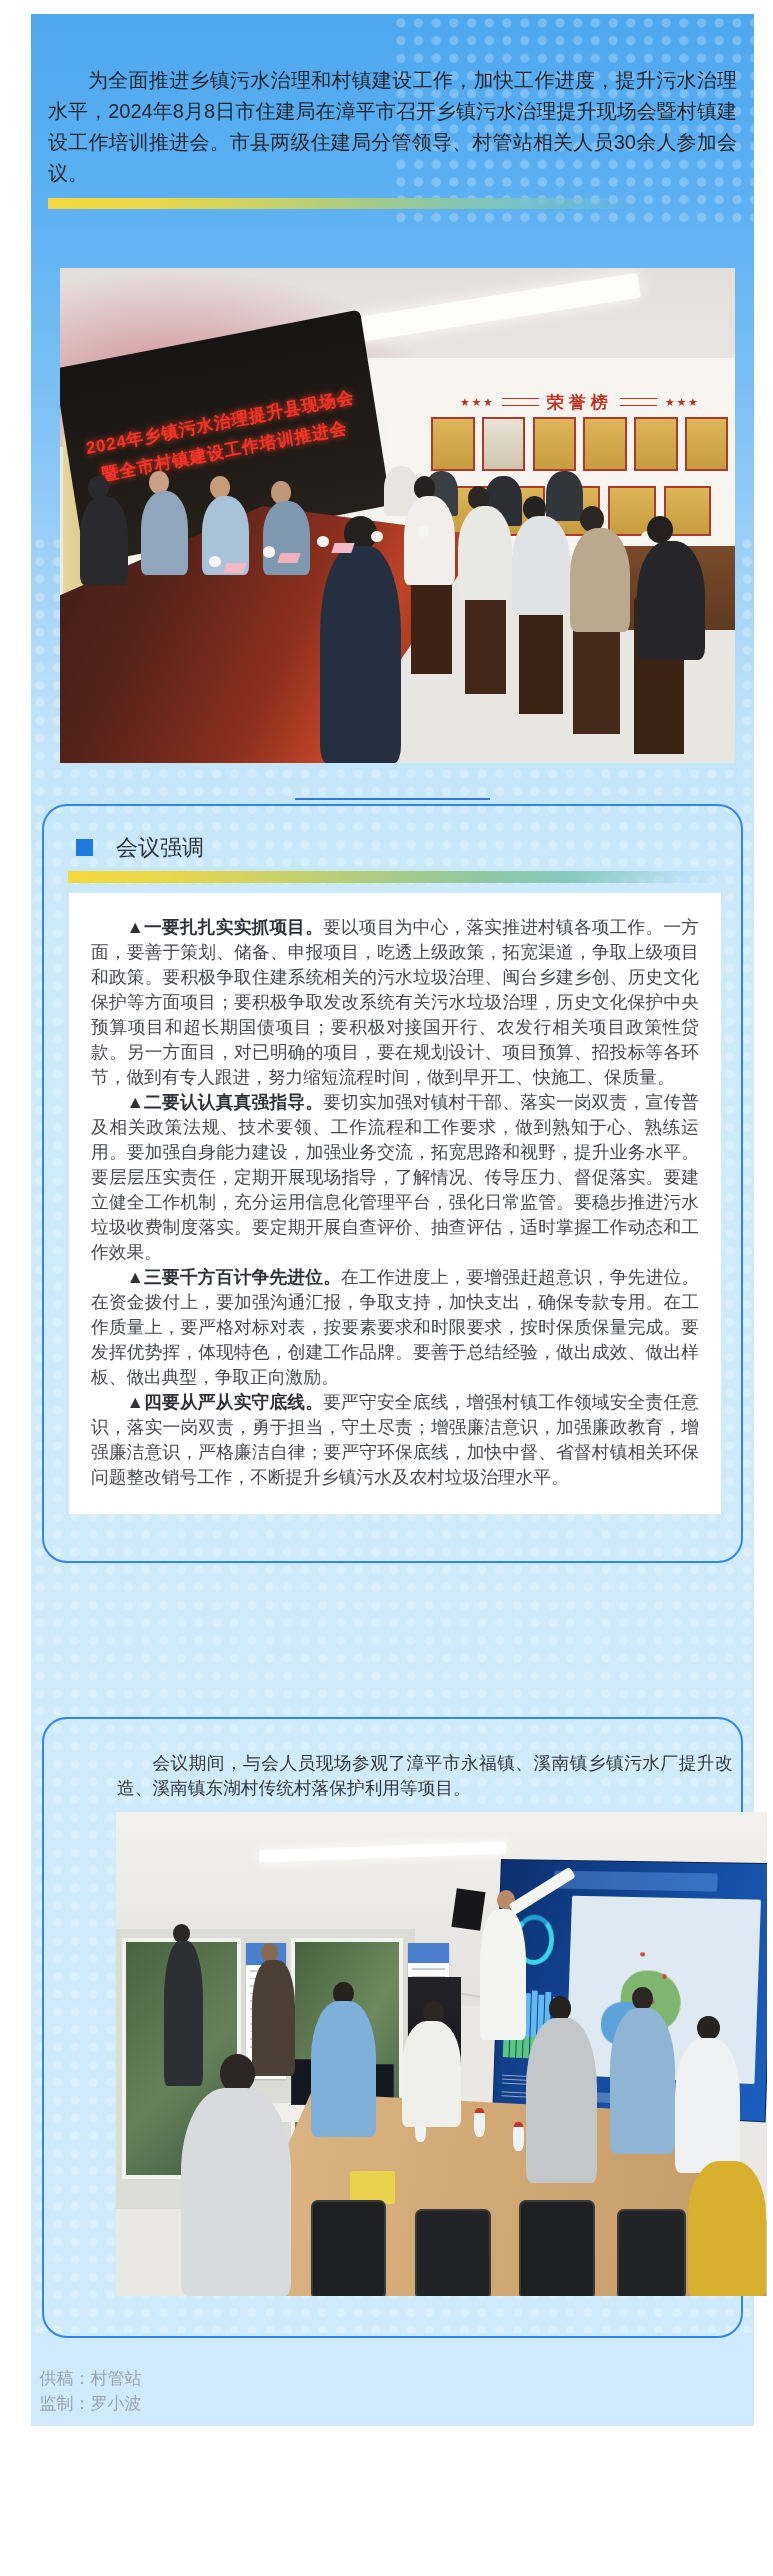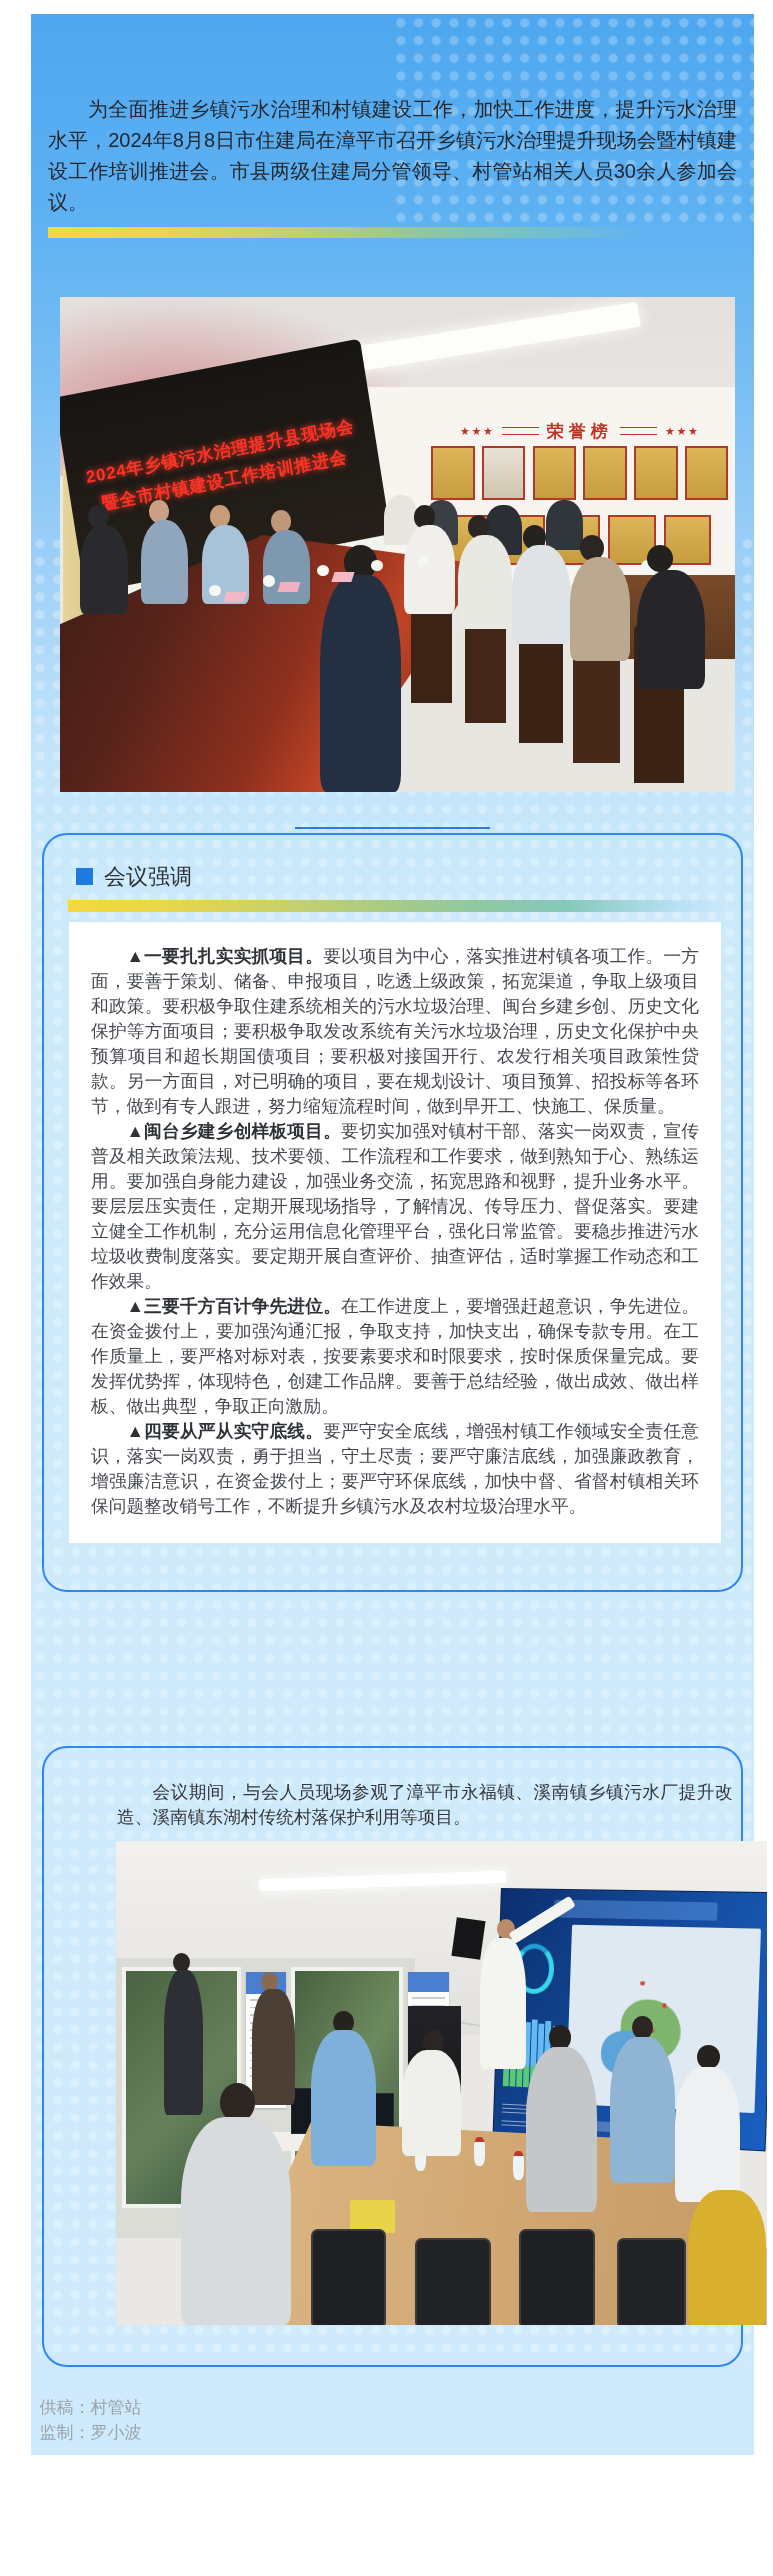--- a/index.html
+++ b/index.html
@@ -4,31 +4,31 @@
 <style>
   html,body{margin:0;padding:0;}
   body{width:774px;background:#ffffff;font-family:"Liberation Sans","DejaVu Sans",sans-serif;}
   .column{position:relative;width:723px;margin:14.3px 0 0 31px;
     background:linear-gradient(180deg,#4ea7ef 0%,#5db1f2 8%,#7cc0f4 16%,#a5d4f8 24%,#c2e4fa 30%,#cdeafb 38%,#cfeafc 100%);
     padding-bottom:10px;}
   .dots{position:absolute;z-index:0;pointer-events:none;
     background-image:radial-gradient(circle,rgba(255,255,255,.48) 4.2px,rgba(255,255,255,0) 5px);
     background-size:17.7px 17.7px;}
   .flow{position:relative;z-index:1;}
-  .intro{padding:80px 17px 0 17px;font-size:20px;line-height:31px;color:#24272e;text-indent:2em;text-align:justify;}
+  .intro{padding:51px 17px 0 17px;font-size:20px;line-height:31px;color:#24272e;text-indent:2em;text-align:justify;}
   .gbar{height:11.8px;margin:8.4px 0 0 17px;
     background:linear-gradient(90deg,#f5d83c 0%,#e7d74b 18%,#cdd264 35%,#a9cb85 52%,#8ac6a8 66%,#79c2c4 78%,rgba(121,194,230,0) 100%);}
   .photo{position:relative;overflow:hidden;background:#e8e6e1;}
   .ph{position:absolute;}
   .divider{width:195px;height:1.7px;background:#2e7cd9;margin:35px auto 3.4px auto;}
   .card{box-sizing:border-box;width:701px;margin-left:11px;border:2.5px solid #2f86f6;border-radius:25px;background:transparent;}
   .card1{padding-bottom:47px;}
   .card2{margin-top:154px;padding-bottom:40px;padding-left:48px;}
   .cpara{margin:39px 5.9px 0 8.4px;font-size:17.7px;line-height:25px;color:#33373d;text-indent:2em;text-align:justify;}
-  .sechead{display:flex;align-items:center;margin:29px 0 0 32px;}
+  .sechead{display:flex;align-items:center;margin:29px 0 0 32px;gap:12px;}
   .sqicon{width:17px;height:17px;background:#1f7ae0;margin-right:11px;}
   .sectitle{font-size:22px;color:#2c313a;line-height:25px;}
   .gbar2{height:11.8px;margin:11.8px 0 0 23.5px;width:664px;
     background:linear-gradient(90deg,#f5d83c 0%,#e7d74b 15%,#cdd264 30%,#a9cb85 48%,#8fc7a2 62%,#85c8bb 75%,rgba(133,200,225,.25) 92%,rgba(133,200,225,0) 100%);}
   .whitebox{box-sizing:border-box;width:652px;margin:10px 0 0 25px;background:#ffffff;padding:22px 22px 23.5px 22px;}
   .pt{margin:0;font-size:17.7px;line-height:25px;color:#45494f;text-indent:2em;text-align:justify;}
   .pt .lead{font-weight:bold;color:#2e3237;}
   .cpara2{margin:32px 8.4px 0 25px;font-size:17.7px;line-height:25px;color:#33373d;text-indent:2em;text-align:justify;}
   .credits{margin:29px 0 0 8.4px;font-size:17px;line-height:24.4px;color:#9ba3ab;}
   .ledtext{color:#ff3227;font-weight:bold;text-shadow:0 0 5.9px rgba(255,64,40,.95);letter-spacing:0.8px;white-space:nowrap;}
@@ -144,23 +144,23 @@
 
     <div class="divider"></div>
     <div class="card card1">
       <div class="sechead">
         <span class="sqicon"></span>
         <span class="sectitle">会议强调</span>
       </div>
       <div class="gbar2"></div>
       <div class="whitebox">
         <p class="pt"><span class="lead">▲一要扎扎实实抓项目。</span><span>要以项目为中心，落实推进村镇各项工作。一方面，要善于策划、储备、申报项目，吃透上级政策，拓宽渠道，争取上级项目和政策。要积极争取住建系统相关的污水垃圾治理、闽台乡建乡创、历史文化保护等方面项目；要积极争取发改系统有关污水垃圾治理，历史文化保护中央预算项目和超长期国债项目；要积极对接国开行、农发行相关项目政策性贷款。另一方面目，对已明确的项目，要在规划设计、项目预算、招投标等各环节，做到有专人跟进，努力缩短流程时间，做到早开工、快施工、保质量。</span></p>
-        <p class="pt"><span class="lead">▲闽台乡建乡创样板项目。</span><span>要切实加强对镇村干部、落实一岗双责，宣传普及相关政策法规、技术要领、工作流程和工作要求，做到熟知于心、熟练运用。要加强自身能力建设，加强业务交流，拓宽思路和视野，提升业务水平。要层层压实责任，定期开展现场指导，了解情况、传导压力、督促落实。要建立健全工作机制，充分运用信息化管理平台，强化日常监管。要稳步推进污水垃圾收费制度落实。要定期开展自查评价、抽查评估，适时掌握工作动态和工作效果。</span></p>
+        <p class="pt"><span class="lead">▲二要认认真真强指导。</span><span>要切实加强对镇村干部、落实一岗双责，宣传普及相关政策法规、技术要领、工作流程和工作要求，做到熟知于心、熟练运用。要加强自身能力建设，加强业务交流，拓宽思路和视野，提升业务水平。要层层压实责任，定期开展现场指导，了解情况、传导压力、督促落实。要建立健全工作机制，充分运用信息化管理平台，强化日常监管。要稳步推进污水垃圾收费制度落实。要定期开展自查评价、抽查评估，适时掌握工作动态和工作效果。</span></p>
         <p class="pt"><span class="lead">▲三要千方百计争先进位。</span><span>在工作进度上，要增强赶超意识，争先进位。在资金拨付上，要加强沟通汇报，争取支持，加快支出，确保专款专用。在工作质量上，要严格对标对表，按要素要求和时限要求，按时保质保量完成。要发挥优势挥，体现特色，创建工作品牌。要善于总结经验，做出成效、做出样板、做出典型，争取正向激励。</span></p>
-        <p class="pt"><span class="lead">▲四要从严从实守底线。</span><span>要严守安全底线，增强村镇工作领域安全责任意识，落实一岗双责，勇于担当，守土尽责；要严守廉洁底线，加强廉政教育，增强廉洁意识，在资金拨付上；要严守环保底线，加快中督、省督村镇相关环保问题整改销号工作，不断提升乡镇污水及农村垃圾治理水平。</span></p>
+        <p class="pt"><span class="lead">▲四要从严从实守底线。</span><span>要严守安全底线，增强村镇工作领域安全责任意识，落实一岗双责，勇于担当，守土尽责；增强廉洁意识，加强廉政教育，增强廉洁意识，严格廉洁自律；要严守环保底线，加快中督、省督村镇相关环保问题整改销号工作，不断提升乡镇污水及农村垃圾治理水平。</span></p>
       </div>
     </div>
 
     <div class="card card2">
       <div class="cpara2">会议期间，与会人员现场参观了漳平市永福镇、溪南镇乡镇污水厂提升改造、溪南镇东湖村传统村落保护利用等项目。</div>
       <div class="photo" style="width:651px;height:484px;margin:11.8px 0 0 23.5px;background:#e9e8e4;">
         <div class="ph" style="left:0;top:0;width:100%;height:40%;background:linear-gradient(180deg,#f2f1ee,#e2e1dd);"></div>
         <div class="ph" style="left:0;top:26%;width:70%;height:1.7px;background:#cfcecb;transform:rotate(9deg);transform-origin:left;"></div>
         <div class="ph" style="left:22%;top:7%;width:38%;height:2.5%;background:#ffffff;box-shadow:0 0 11.8px rgba(255,255,255,.95);transform:rotate(-2deg);border-radius:2.5px;"></div>
         <div class="ph" style="left:0;top:24%;width:46%;height:58%;background:#dcdcd6;"></div>

